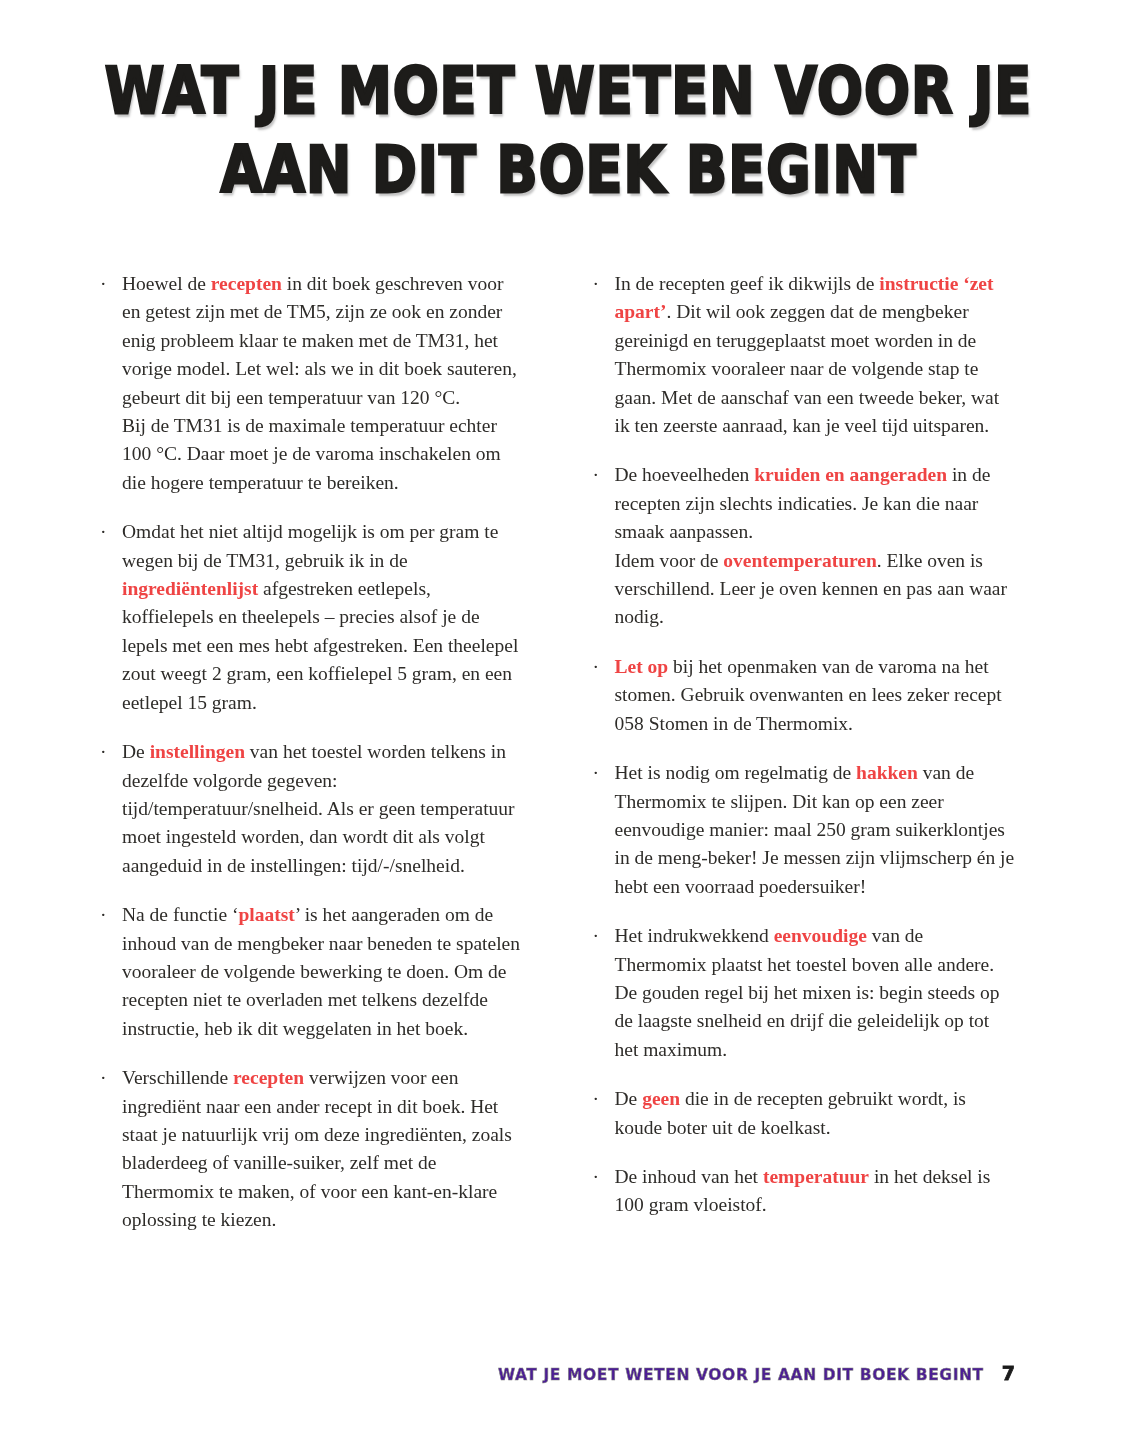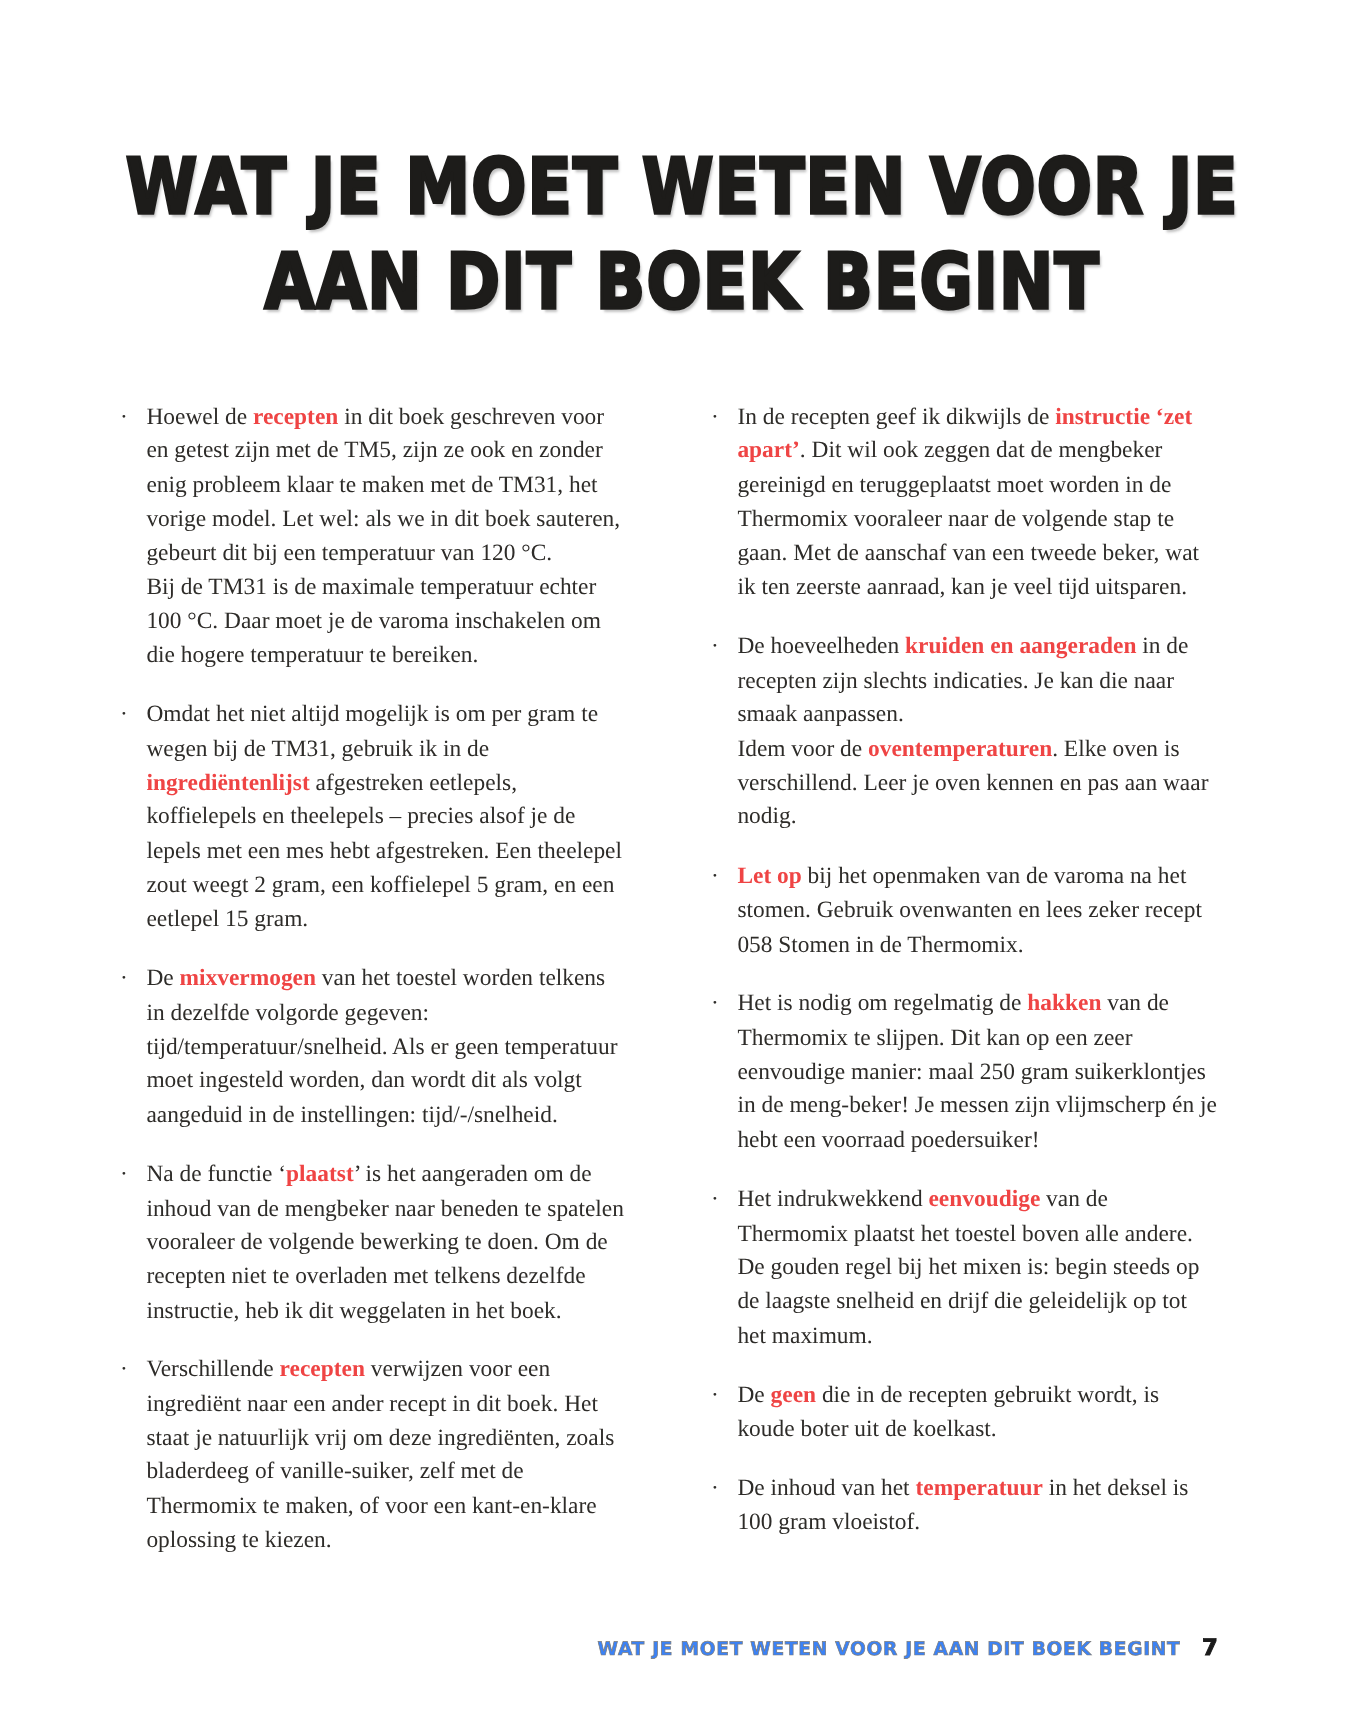--- a/index.html
+++ b/index.html
@@ -11,21 +11,21 @@
   .page {
     position: relative;
     width: 1137px;
     height: 1440px;
     background: #ffffff;
     overflow: hidden;
   }
   
   .title {
     margin: 0;
-    padding-top: 116px;
+    padding-top: 52px;
     text-align: center;
     font-family: "DejaVu Sans", sans-serif;
     font-weight: bold;
     color: #1d1c1a;
   }
   .title-line {
     display: block;
     font-size: 54px;
     line-height: 79px;
     letter-spacing: 1px;
@@ -65,21 +65,21 @@
     position: absolute;
     right: 122px;
     bottom: 56px;
     font-family: "DejaVu Sans", sans-serif;
     font-weight: bold;
     white-space: nowrap;
   }
   .footer-title {
     font-size: 15.5px;
     letter-spacing: 0.6px;
-    color: #3b82f6;
+    color: #4c1d95;
     -webkit-text-stroke: 0.6px #7d7d7d;
   }
   .footer-page {
     font-size: 19px;
     margin-left: 18px;
     color: #1b1b1b;
     -webkit-text-stroke: 0.8px #1b1b1b;
   }
 </style>
 </head>
@@ -97,21 +97,21 @@
         <div class="bullet-item">
           <span class="bullet">·</span>
           <div class="para">Hoewel de <strong>recepten</strong> in dit boek geschreven voor en getest zijn met de TM5, zijn ze ook en zonder enig probleem klaar te maken met de TM31, het vorige model. Let wel: als we in dit boek sauteren, gebeurt dit bij een temperatuur van 120 °C.<br>Bij de TM31 is de maximale temperatuur echter 100 °C. Daar moet je de varoma inschakelen om die hogere temperatuur te bereiken.</div>
         </div>
         <div class="bullet-item">
           <span class="bullet">·</span>
           <div class="para">Omdat het niet altijd mogelijk is om per gram te wegen bij de TM31, gebruik ik in de <strong>ingrediëntenlijst</strong> afgestreken eetlepels, koffielepels en theelepels – precies alsof je de lepels met een mes hebt afgestreken. Een theelepel zout weegt 2 gram, een koffielepel 5 gram, en een eetlepel 15 gram.</div>
         </div>
         <div class="bullet-item">
           <span class="bullet">·</span>
-          <div class="para">De <strong>mixvermogen</strong> van het toestel worden telkens in dezelfde volgorde gegeven: tijd/temperatuur/snelheid. Als er geen temperatuur moet ingesteld worden, dan wordt dit als volgt aangeduid in de instellingen: tijd/-/snelheid.</div>
+          <div class="para">De <strong>instellingen</strong> van het toestel worden telkens in dezelfde volgorde gegeven: tijd/temperatuur/snelheid. Als er geen temperatuur moet ingesteld worden, dan wordt dit als volgt aangeduid in de instellingen: tijd/-/snelheid.</div>
         </div>
         <div class="bullet-item">
           <span class="bullet">·</span>
           <div class="para">Na de functie ‘<strong>plaatst</strong>’ is het aangeraden om de inhoud van de mengbeker naar beneden te spatelen vooraleer de volgende bewerking te doen. Om de recepten niet te overladen met telkens dezelfde instructie, heb ik dit weggelaten in het boek.</div>
         </div>
         <div class="bullet-item">
           <span class="bullet">·</span>
           <div class="para">Verschillende <strong>recepten</strong> verwijzen voor een ingrediënt naar een ander recept in dit boek. Het staat je natuurlijk vrij om deze ingrediënten, zoals bladerdeeg of vanille-suiker, zelf met de Thermomix te maken, of voor een kant-en-klare oplossing te kiezen.</div>
         </div>
       </div>

